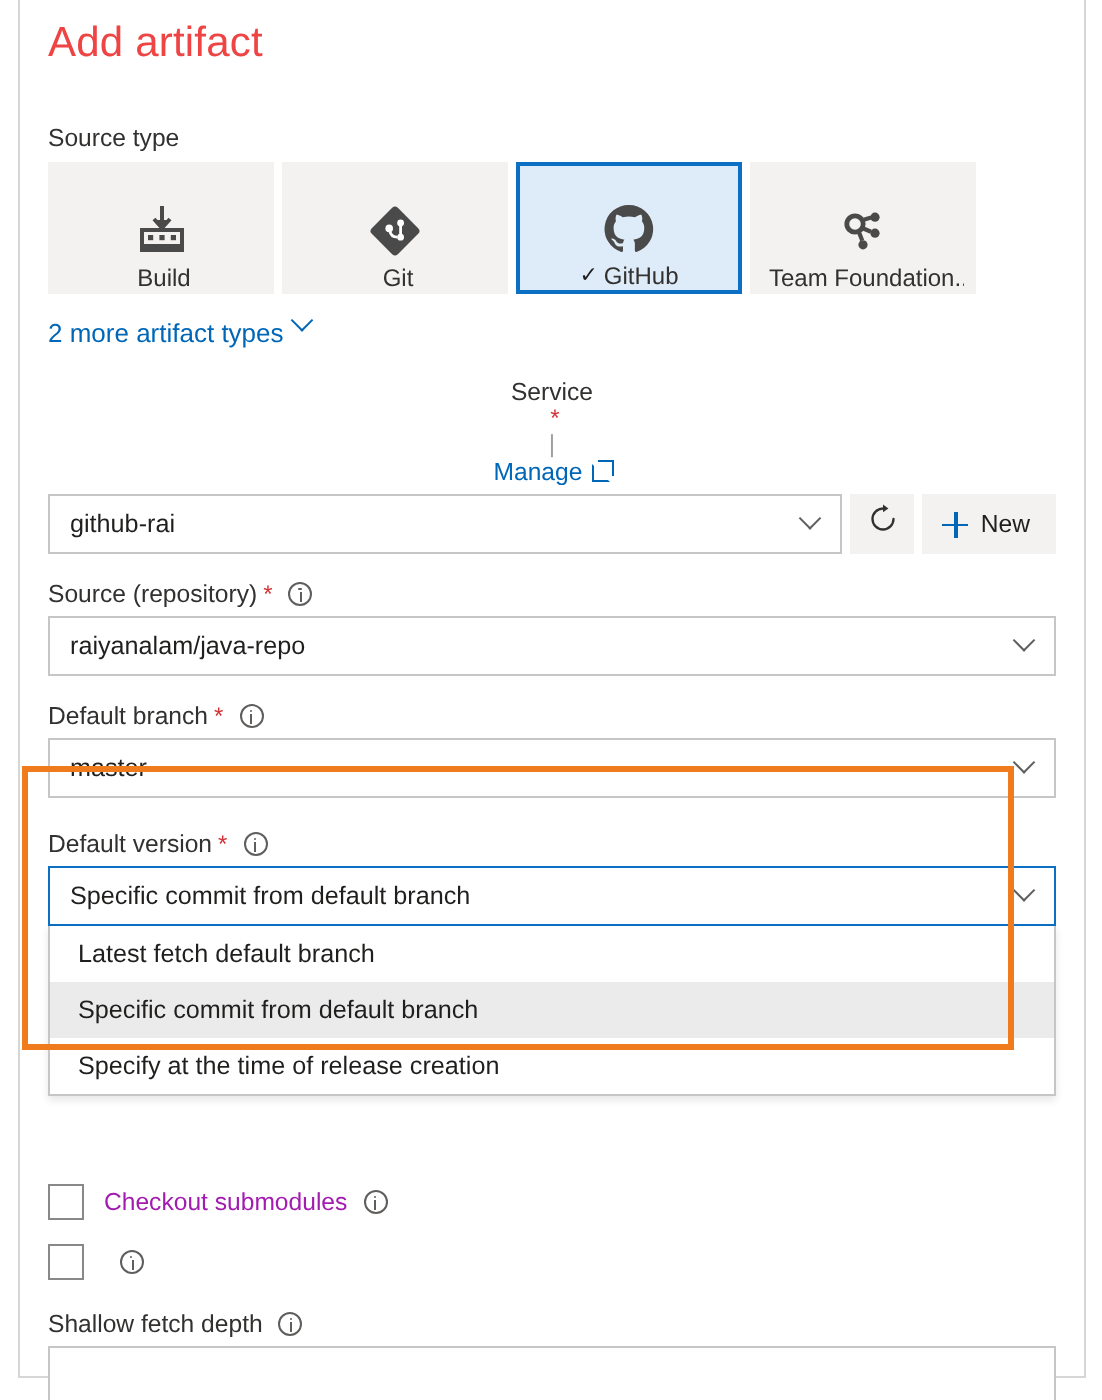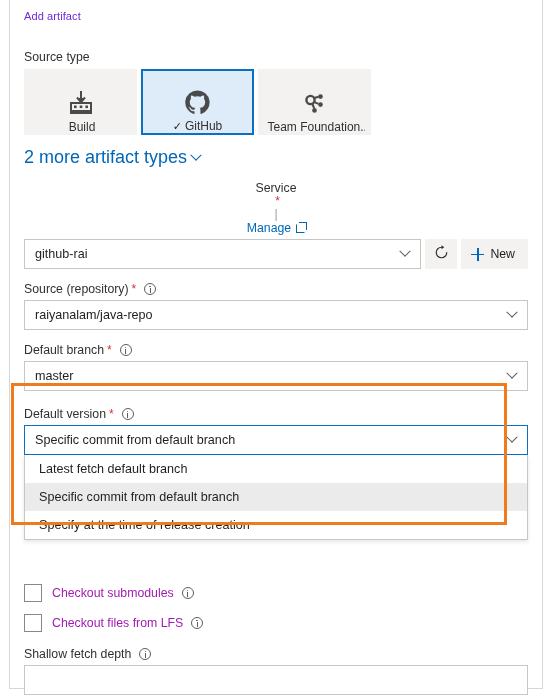--- a/index.html
+++ b/index.html
@@ -24,23 +24,23 @@
     background: #ffffff;
   }
   #panel-inner {
     position: absolute;
     left: 0; top: 0; right: 0; bottom: 0;
     padding: 0 14px;
   }
 
   
   .panel-title {
-    font-size: 11px;
+    font-size: 21px;
     font-weight: 400;
-    color: #6d28d9;
+    color: #ef4444;
     margin: 10px 0 0 0;
     letter-spacing: .1px;
   }
 
   
   .field-label {
     font-size: 12.3px;
     color: #323130;
     margin: 0 0 4px 0;
     display: flex;
@@ -122,25 +122,25 @@
     white-space: nowrap;
   }
   .tile-check {
     font-size: 11px;
     color: #201f1e;
     line-height: 1;
   }
 
   
   .more-link {
-    font-size: 18px;
+    font-size: 13px;
     color: #0067b8;
     cursor: pointer;
     display: inline-flex;
-    align-items: center;
+    align-items: flex-start;
     gap: 5px;
     margin: 12px 0 0 0;
   }
   .chev {
     display: inline-block;
     width: 8px; height: 8px;
     border-right: 1.3px solid #0067b8;
     border-bottom: 1.3px solid #0067b8;
     transform: rotate(45deg) translate(-2px,-2px);
   }
@@ -347,20 +347,36 @@
             <rect x="17.4" y="15.5" width="2.6" height="2.6" fill="#4a4a4a"></rect>
             <rect x="3" y="20" width="20" height="3" fill="#4a4a4a"></rect>
           </svg>
         </span>
         <span class="tile-label">
           <span class="tile-check"></span>
           <span>Build</span>
         </span>
       </div>
 
+      <div class="tile">
+        <span class="tile-icon">
+          <svg width="27" height="27" viewBox="0 0 27 27">
+            <rect x="4.3" y="4.3" width="18.4" height="18.4" rx="2" transform="rotate(45 13.5 13.5)" fill="#4a4a4a"></rect>
+            <circle cx="16.3" cy="9.5" r="1.7" fill="#ffffff"></circle>
+            <circle cx="16.3" cy="16.6" r="1.7" fill="#ffffff"></circle>
+            <circle cx="10.6" cy="12.2" r="1.9" fill="#ffffff"></circle>
+            <path d="M16.3 10.6 L16.3 15.6" stroke="#ffffff" stroke-width="1.4" fill="none"></path>
+            <path d="M11 13.6 Q11.4 16.4 14.7 16.6" stroke="#ffffff" stroke-width="1.4" fill="none"></path>
+          </svg>
+        </span>
+        <span class="tile-label">
+          <span class="tile-check"></span>
+          <span>Git</span>
+        </span>
+      </div>
 
       <div class="tile selected">
         <span class="tile-icon">
           <svg width="27" height="27" viewBox="0 0 24 24">
             <path fill="#4a4a4a" d="M12 1.3A10.7 10.7 0 0 0 8.6 22.2c.54.1.74-.23.74-.52 0-.26-.01-1.1-.015-2-2.98.65-3.61-1.27-3.61-1.27-.49-1.24-1.19-1.57-1.19-1.57-.97-.67.074-.65.074-.65 1.07.075 1.64 1.1 1.64 1.1.95 1.64 2.5 1.16 3.11.89.1-.69.37-1.16.68-1.43-2.38-.27-4.88-1.19-4.88-5.3 0-1.17.42-2.13 1.1-2.88-.11-.27-.48-1.36.1-2.84 0 0 .9-.29 2.94 1.1a10.2 10.2 0 0 1 5.36 0c2.04-1.39 2.94-1.1 2.94-1.1.58 1.48.21 2.57.1 2.84.69.75 1.1 1.71 1.1 2.88 0 4.12-2.5 5.03-4.89 5.29.38.33.72.98.72 1.98 0 1.43-.013 2.58-.013 2.93 0 .29.2.63.75.52A10.7 10.7 0 0 0 12 1.3z"></path>
           </svg>
         </span>
         <span class="tile-label">
           <span class="tile-check">✓</span>
           <span>GitHub</span>
@@ -489,21 +505,20 @@
       <div class="cbx-row">
         <span class="cbx"></span>
         <span class="cbx-label">
           <span>Checkout submodules</span>
           <span class="info-icon"></span>
         </span>
       </div>
       <div class="cbx-row">
         <span class="cbx"></span>
         <span class="cbx-label">
-          <span>Checkout files from LFS</span>
           <span class="info-icon"></span>
         </span>
       </div>
     </div>
 
     
     <div class="field-block" style="margin-top:12px;">
       <div class="field-label">
         <span>Shallow fetch depth</span>
         <span class="info-icon"></span>

